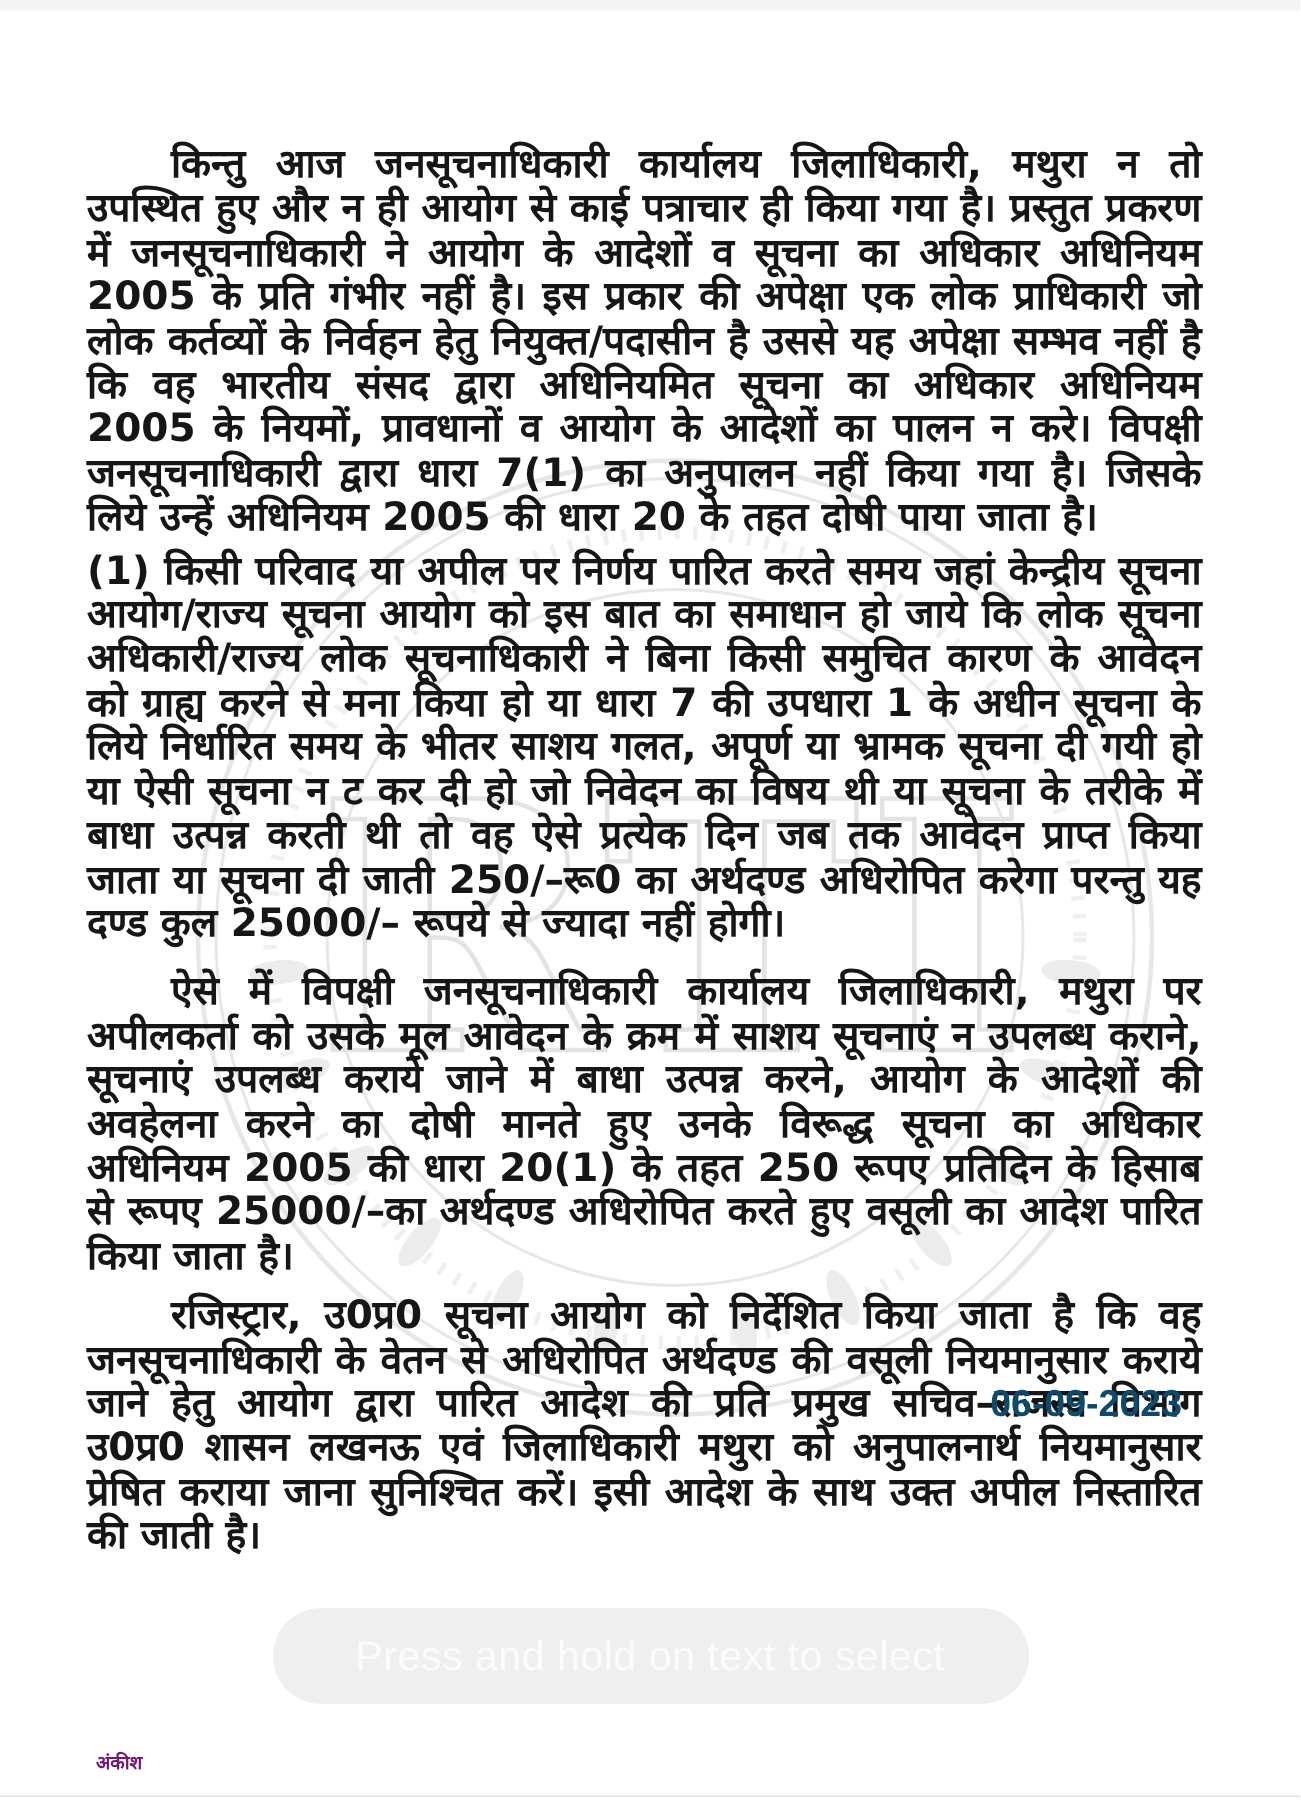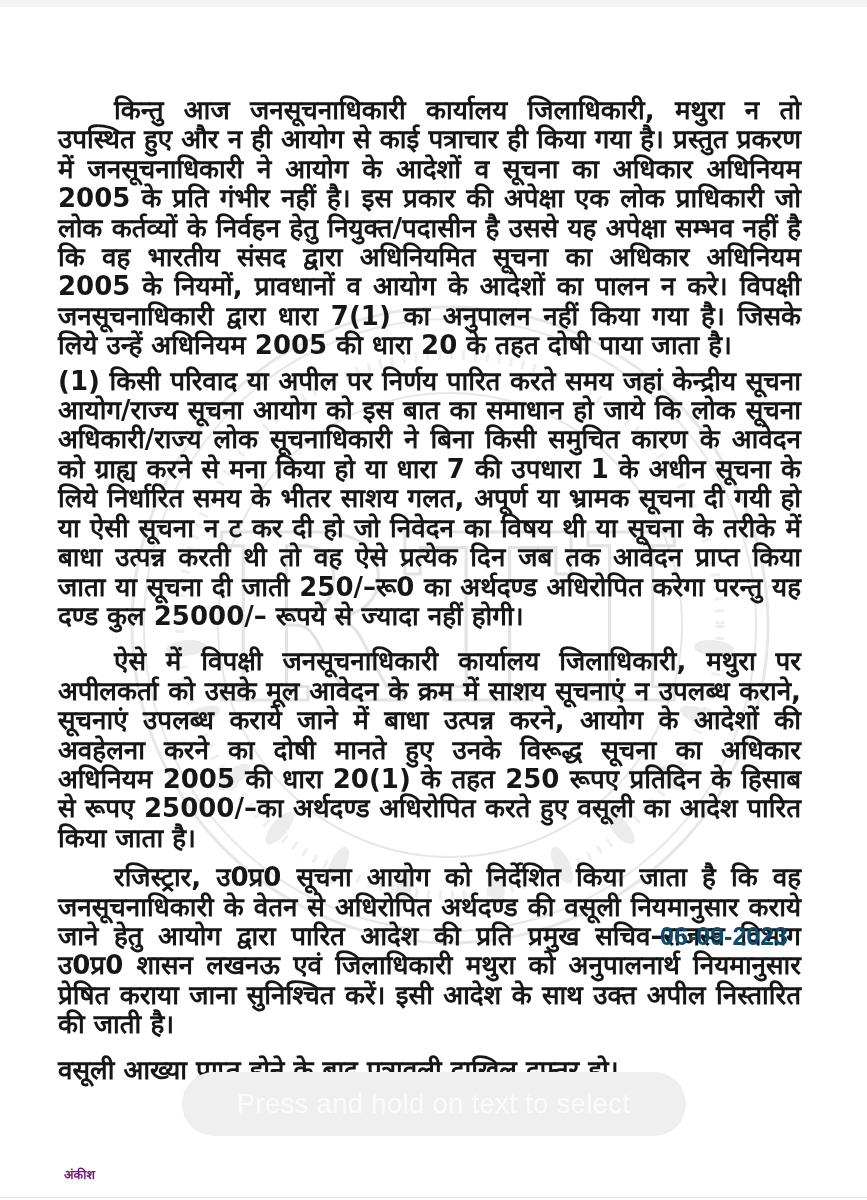--- a/index.html
+++ b/index.html
@@ -146,21 +146,20 @@
       </g>
   </g>
   <text x="450" y="700" text-anchor="middle" font-family="DejaVu Serif, serif" font-size="230" font-weight="bold" fill="none" stroke="#e3e3e3" stroke-width="3" letter-spacing="4">RTI</text>
 </svg>
 
 <div class="doc-page">
   <p class="indent tight">किन्तु आज जनसूचनाधिकारी कार्यालय जिलाधिकारी, मथुरा न तो उपस्थित हुए और न ही आयोग से काई पत्राचार ही किया गया है। प्रस्तुत प्रकरण में जनसूचनाधिकारी ने आयोग के आदेशों व सूचना का अधिकार अधिनियम 2005 के प्रति गंभीर नहीं है। इस प्रकार की अपेक्षा एक लोक प्राधिकारी जो लोक कर्तव्यों के निर्वहन हेतु नियुक्त/पदासीन है उससे यह अपेक्षा सम्भव नहीं है कि वह भारतीय संसद द्वारा अधिनियमित सूचना का अधिकार अधिनियम 2005 के नियमों, प्रावधानों व आयोग के आदेशों का पालन न करे। विपक्षी जनसूचनाधिकारी द्वारा धारा 7(1) का अनुपालन नहीं किया गया है। जिसके लिये उन्हें अधिनियम 2005 की धारा 20 के तहत दोषी पाया जाता है।</p>
   <p class="gap">(1) किसी परिवाद या अपील पर निर्णय पारित करते समय जहां केन्द्रीय सूचना आयोग/राज्य सूचना आयोग को इस बात का समाधान हो जाये कि लोक सूचना अधिकारी/राज्य लोक सूचनाधिकारी ने बिना किसी समुचित कारण के आवेदन को ग्राह्य करने से मना किया हो या धारा 7 की उपधारा 1 के अधीन सूचना के लिये निर्धारित समय के भीतर साशय गलत, अपूर्ण या भ्रामक सूचना दी गयी हो या ऐसी सूचना न ट कर दी हो जो निवेदन का विषय थी या सूचना के तरीके में बाधा उत्पन्न करती थी तो वह ऐसे प्रत्येक दिन जब तक आवेदन प्राप्त किया जाता या सूचना दी जाती 250/–रू0 का अर्थदण्ड अधिरोपित करेगा परन्तु यह दण्ड कुल 25000/– रूपये से ज्यादा नहीं होगी।</p>
   <p class="indent">ऐसे में विपक्षी जनसूचनाधिकारी कार्यालय जिलाधिकारी, मथुरा पर अपीलकर्ता को उसके मूल आवेदन के क्रम में साशय सूचनाएं न उपलब्ध कराने, सूचनाएं उपलब्ध कराये जाने में बाधा उत्पन्न करने, आयोग के आदेशों की अवहेलना करने का दोषी मानते हुए उनके विरूद्ध सूचना का अधिकार अधिनियम 2005 की धारा 20(1) के तहत 250 रूपए प्रतिदिन के हिसाब से रूपए 25000/–का अर्थदण्ड अधिरोपित करते हुए वसूली का आदेश पारित किया जाता है।</p>
   <p class="indent gap">रजिस्ट्रार, उ0प्र0 सूचना आयोग को निर्देशित किया जाता है कि वह जनसूचनाधिकारी के वेतन से अधिरोपित अर्थदण्ड की वसूली नियमानुसार कराये जाने हेतु आयोग द्वारा पारित आदेश की प्रति प्रमुख सचिव–राजस्व विभाग उ0प्र0 शासन लखनऊ एवं जिलाधिकारी मथुरा को अनुपालनार्थ नियमानुसार प्रेषित कराया जाना सुनिश्चित करें। इसी आदेश के साथ उक्त अपील निस्तारित की जाती है।</p>
-  <p>वसूली आख्या प्राप्त होने के बाद पत्रावली दाखिल दफ्तर हो।</p>
 </div>
 
 <div class="order-date">06-09-2023</div>
 
 <div class="toast">Press and hold on text to select</div>
 
 <div class="footer-initials">अंकीश</div>
 
 <div class="bottom-divider"></div>
 

